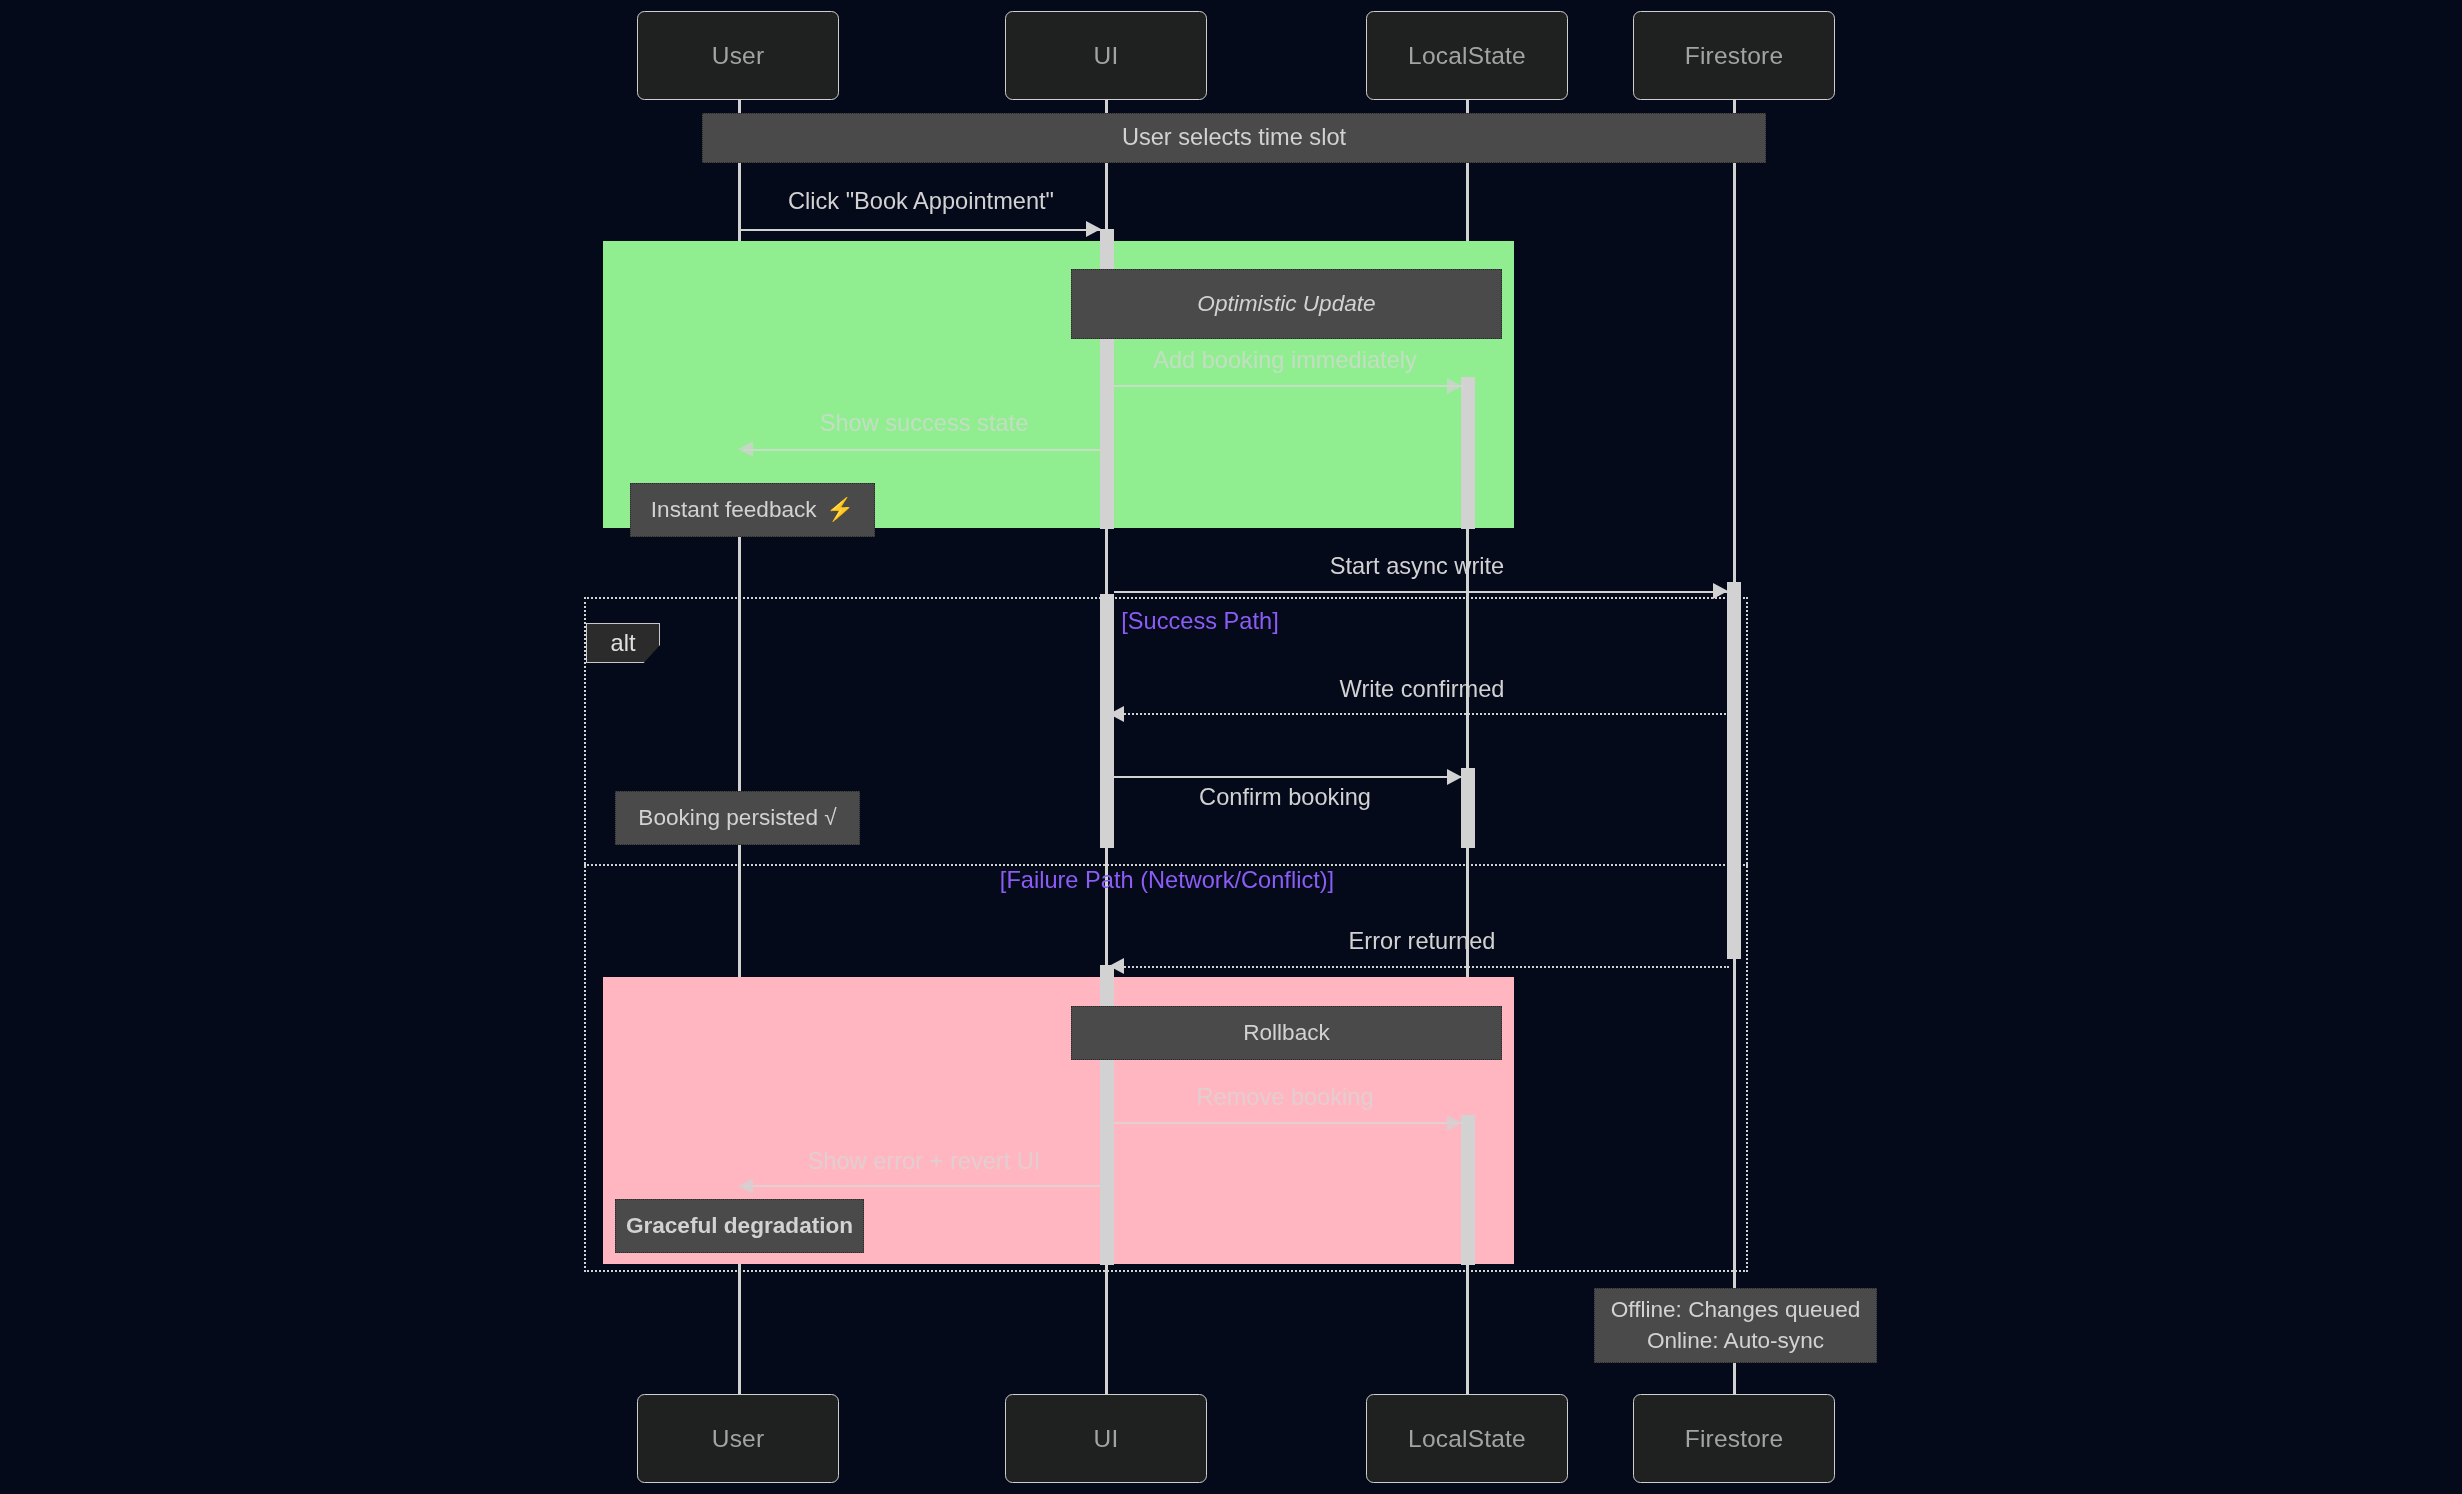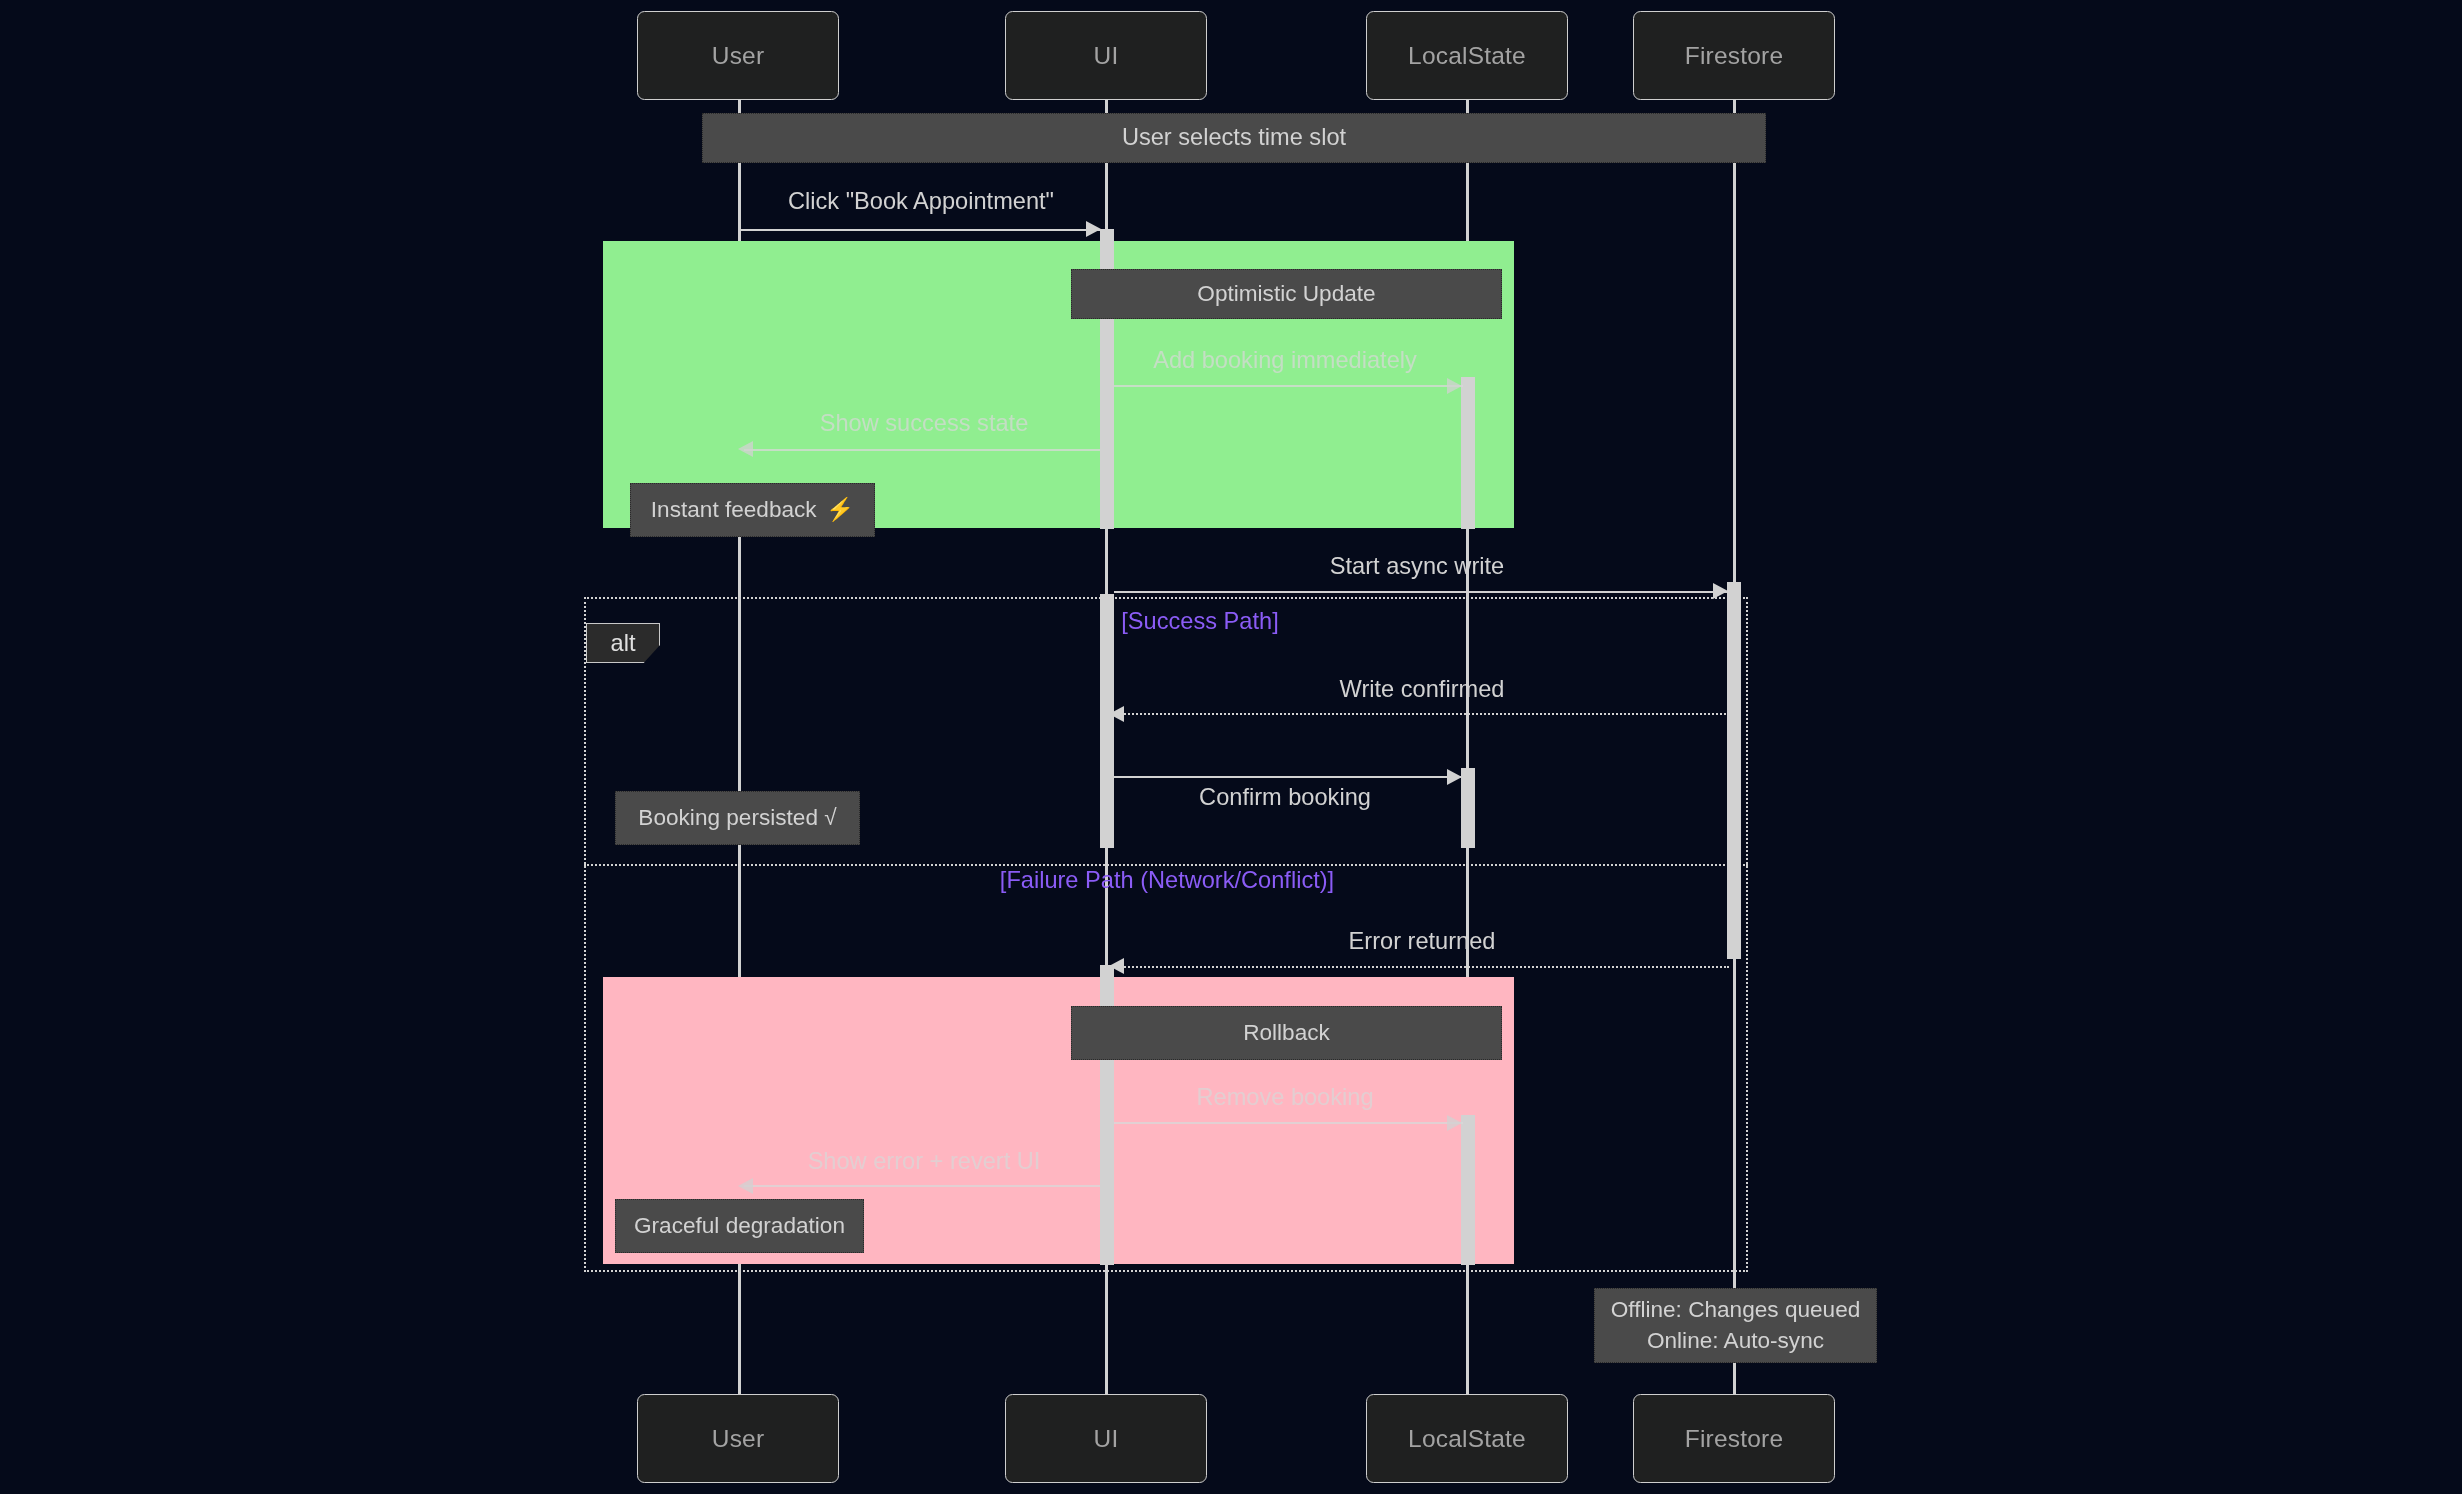--- a/index.html
+++ b/index.html
@@ -185,21 +185,21 @@
   </div>
 
   <div class="note banner" style="left:702px; top:113px; width:1064px; height:50px;">
     <span>User selects time slot</span>
   </div>
 
   <div class="msg-label" style="left:921px; top:188px;">Click "Book Appointment"</div>
   <div class="msg-line" style="left:738px; top:229px; width:363px;"></div>
   <div class="arrowhead right" style="left:1086px; top:221px;"></div>
 
-  <div class="note" style="left:1071px; top:269px; width:431px; height:50px;">
+  <div class="note" style="left:1071px; top:269px; width:431px; height:70px;font-style:italic;">
     <span>Optimistic Update</span>
   </div>
 
   <div class="msg-label faded" style="left:1285px; top:347px;">Add booking immediately</div>
   <div class="msg-line faded" style="left:1114px; top:385px; width:349px;"></div>
   <div class="arrowhead right faded" style="left:1447px; top:378px;"></div>
 
   <div class="msg-label faded" style="left:924px; top:410px;">Show success state</div>
   <div class="msg-line faded" style="left:744px; top:449px; width:356px;"></div>
   <div class="arrowhead left faded" style="left:738px; top:441px;"></div>
@@ -243,21 +243,21 @@
   </div>
 
   <div class="msg-label faded" style="left:1285px; top:1084px;">Remove booking</div>
   <div class="msg-line faded" style="left:1114px; top:1122px; width:349px;"></div>
   <div class="arrowhead right faded" style="left:1447px; top:1115px;"></div>
 
   <div class="msg-label faded" style="left:924px; top:1148px;">Show error + revert UI</div>
   <div class="msg-line faded" style="left:744px; top:1185px; width:356px;"></div>
   <div class="arrowhead left faded" style="left:738px; top:1178px;"></div>
 
-  <div class="note" style="left:615px; top:1199px; width:249px; height:54px;">
+  <div class="note" style="left:615px; top:1199px; width:249px; height:54px;font-weight:bold;">
     <span>Graceful degradation</span>
   </div>
 
   <div class="note" style="left:1594px; top:1288px; width:283px; height:75px;">
     <span>Offline: Changes queued
 Online: Auto-sync</span>
   </div>
 
 </div>
 

